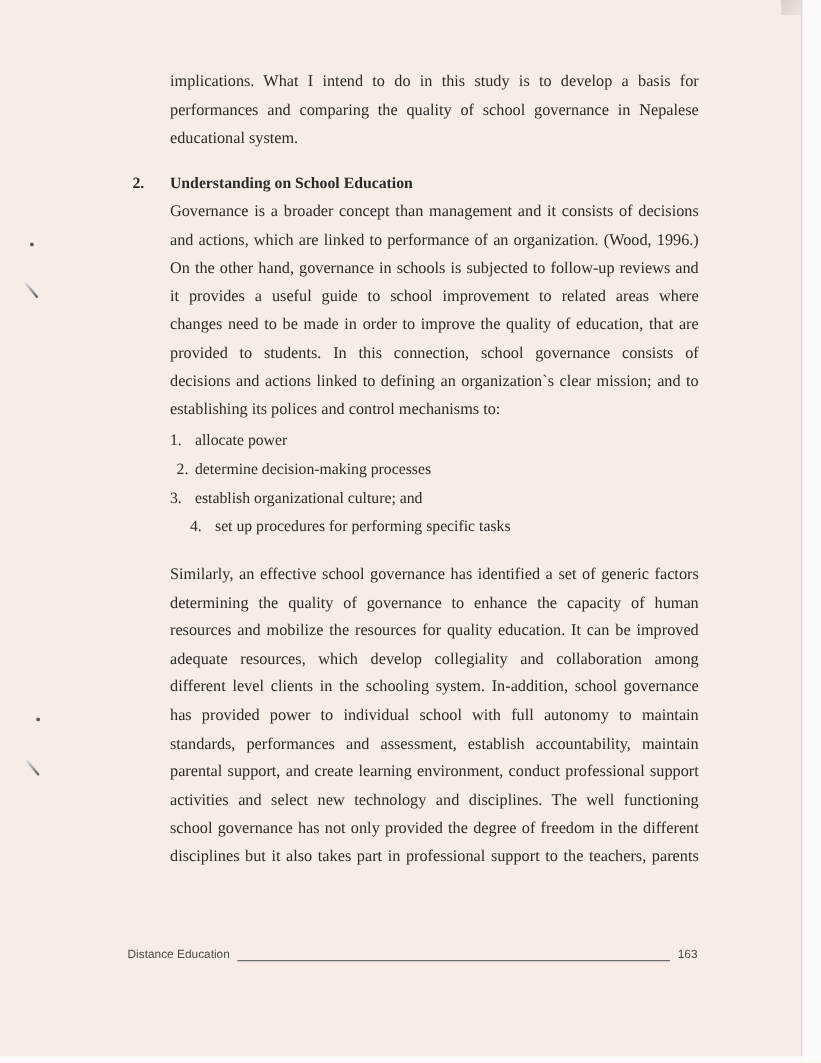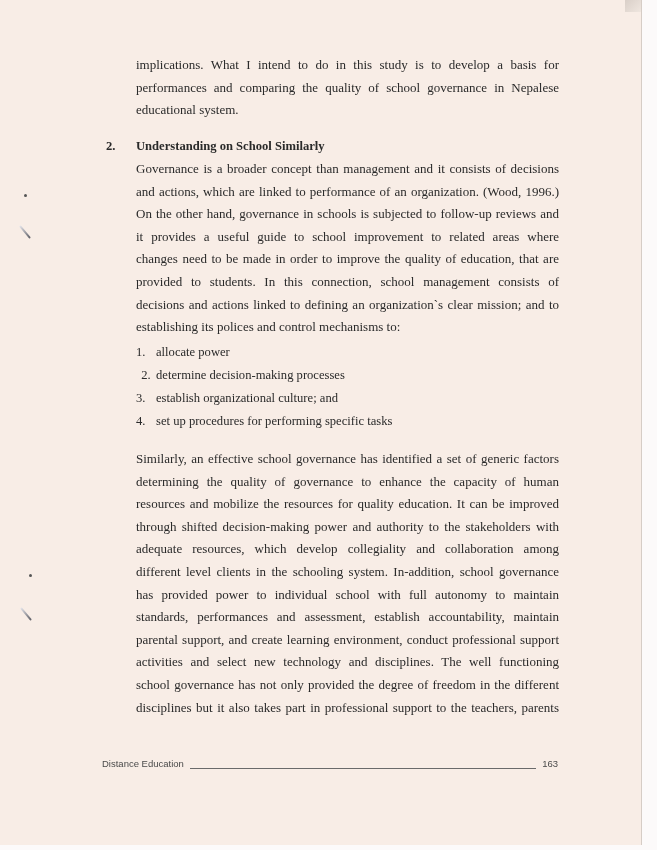--- a/index.html
+++ b/index.html
@@ -67,54 +67,53 @@
 <div class="mark mark-streak" style="left:25px;top:606px;"></div>
 
 <div class="text-block" style="top:54px;">
   <span class="line">implications.  What I intend to do in this study is to develop a basis for</span>
   <span class="line">performances and comparing the quality of school governance in Nepalese</span>
   <span class="line last">educational system.</span>
 </div>
 
 <div class="heading-row">
   <span class="heading-num">2.</span>
-  <span class="heading-text">Understanding on School Similarly</span>
+  <span class="heading-text">Understanding on School Education</span>
 </div>
 
 <div class="text-block" style="top:158px;">
   <span class="line">Governance is a broader concept than management and it consists of decisions</span>
   <span class="line">and actions, which are linked to performance of an organization. (Wood, 1996.)</span>
   <span class="line">On the other hand, governance in schools is subjected to follow-up reviews and</span>
   <span class="line">it provides a useful guide to school improvement to related areas where</span>
   <span class="line">changes need to be made in order to improve the quality of education, that are</span>
-  <span class="line">provided to students. In this connection, school management consists of</span>
+  <span class="line">provided to students. In this connection, school governance consists of</span>
   <span class="line">decisions and actions linked to defining an organization`s clear mission; and to</span>
   <span class="line last">establishing its polices and control mechanisms to:</span>
 </div>
 
 <div class="list" style="top:345px;">
   <div class="list-item" style="top:0px;">
     <span class="list-num">1.</span><span>allocate power</span>
   </div>
   <div class="list-item" style="top:23px;text-align:center;">
     <span class="list-num">2.</span><span>determine decision-making processes</span>
   </div>
   <div class="list-item" style="top:46px;">
     <span class="list-num">3.</span><span>establish organizational culture; and</span>
   </div>
-  <div class="list-item" style="top:69px;">
+  <div class="list-item" style="top:69px;margin-left:16px;">
     <span class="list-num">4.</span><span>set up procedures for performing specific tasks</span>
   </div>
 </div>
 
 <div class="text-block" style="top:448px;">
   <span class="line">Similarly, an effective school governance has identified a set of generic factors</span>
   <span class="line">determining the quality of governance to enhance the capacity of human</span>
   <span class="line">resources and mobilize the resources for quality education. It can be improved</span>
-  <span class="line">through shifted decision-making power and authority to the stakeholders with</span>
   <span class="line">adequate resources, which develop collegiality and collaboration among</span>
   <span class="line">different level clients in the schooling system. In-addition, school governance</span>
   <span class="line">has provided power to individual school with full autonomy to maintain</span>
   <span class="line">standards, performances and assessment, establish accountability, maintain</span>
   <span class="line">parental support, and create learning environment, conduct professional support</span>
   <span class="line">activities and select new technology and disciplines. The well functioning</span>
   <span class="line">school governance has not only provided the degree of freedom in the different</span>
   <span class="line">disciplines but it also takes part in professional support to the teachers, parents</span>
 </div>
 

